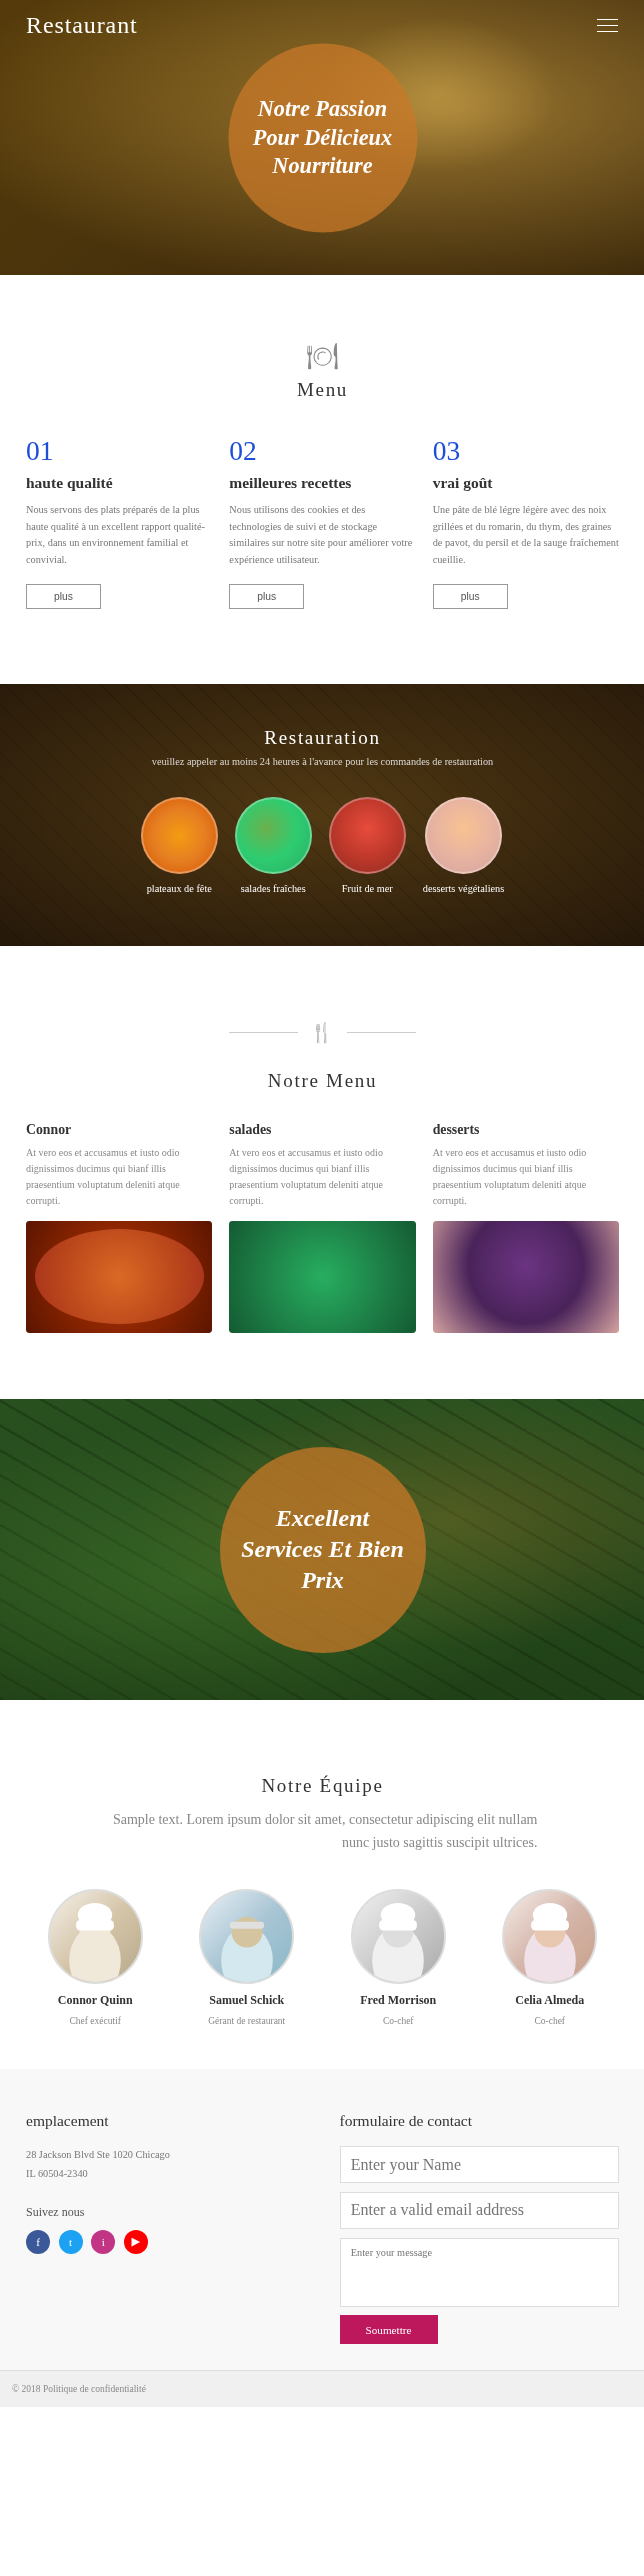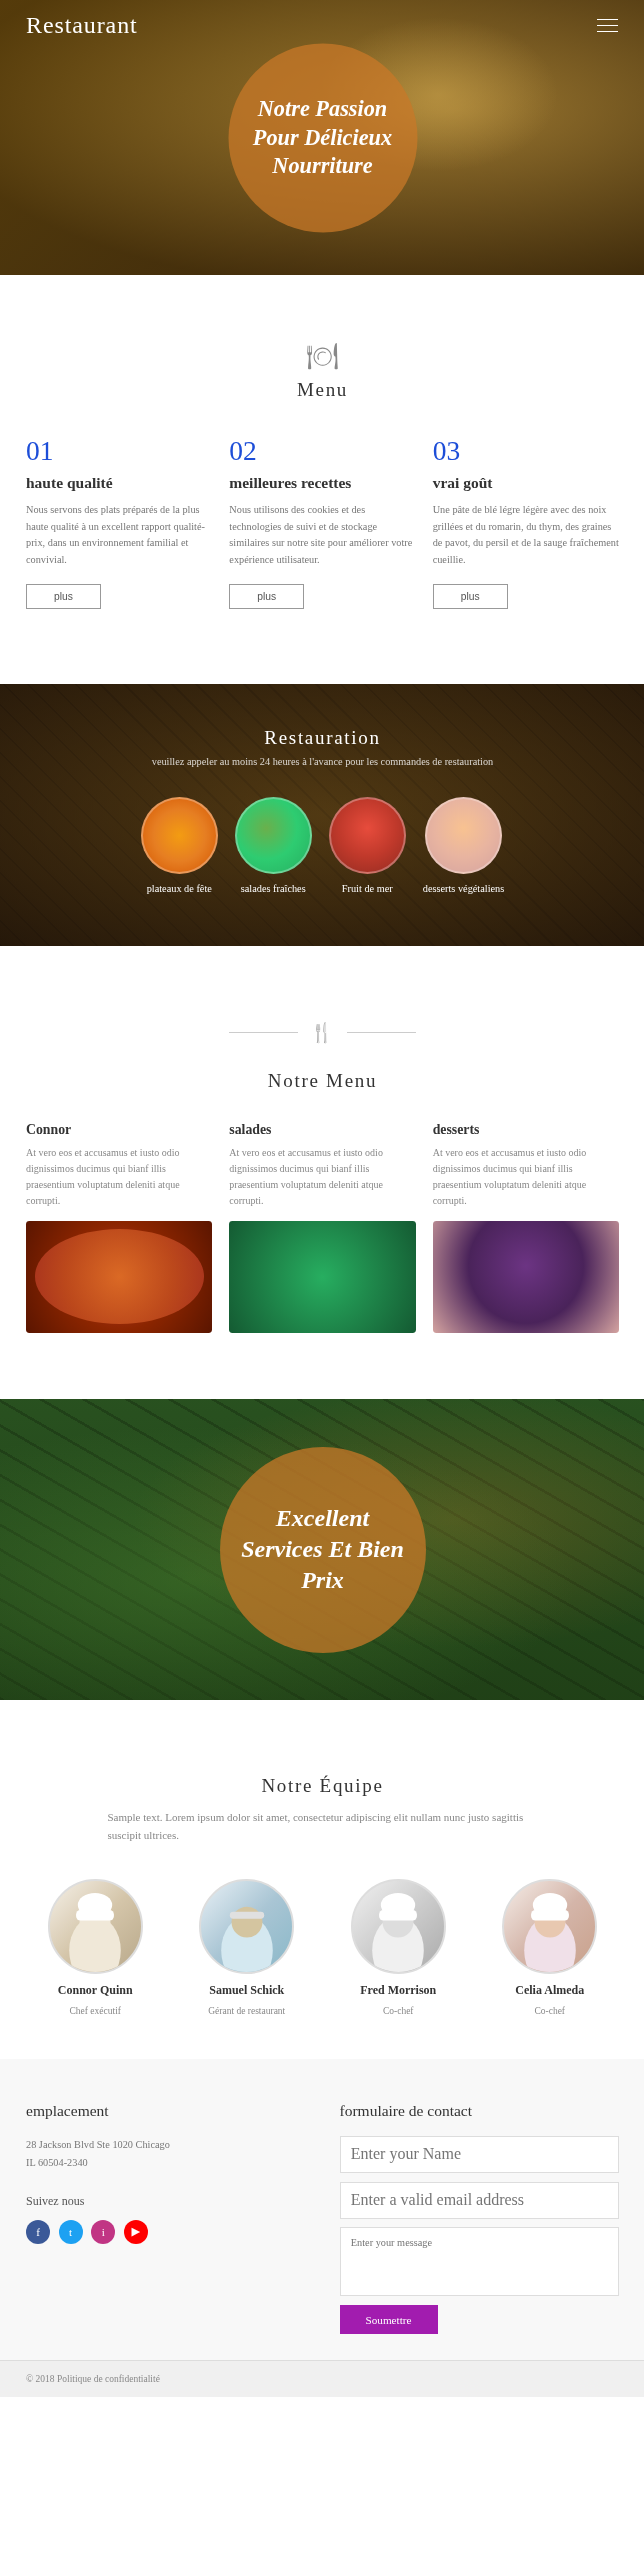--- a/index.html
+++ b/index.html
@@ -313,22 +313,22 @@
     }
     .equipe-title {
       text-align: center;
       font-size: 19px;
       font-weight: normal;
       letter-spacing: 1.7px;
       margin-bottom: 10.3px;
       color: #333;
     }
     .equipe-sub {
-      text-align: left;
-      font-size: 11px;
+      text-align: right;
+      font-size: 14px;
       color: #888;
       line-height: 1.7;
       margin-bottom: 34px;
       max-width: 430px;
       margin-left: auto;
       margin-right: auto;
     }
     .team-grid {
       display: flex;
       gap: 13px;
@@ -434,32 +434,32 @@
       font-size: 10.3px;
       color: #aaa;
       background: #fff;
       height: 69px;
       resize: none;
       font-family: Georgia, serif;
     }
     .soumettre-btn {
       align-self: flex-start;
       padding: 8.6px 26px;
-      background: #a21caf;
+      background: #be185d;
       color: #fff;
       border: none;
       font-size: 11.2px;
       cursor: pointer;
       font-family: Georgia, serif;
     }
 
     
     .footer {
       background: #f0f0f0;
-      padding: 13px 26px;
+      padding: 13px 12px;
       text-align: left;
       font-size: 9.5px;
       color: #888;
       border-top: 0.9px solid #ddd;
     }
 
     
     .wave-bottom {
       width: 100%;
       line-height: 0;

